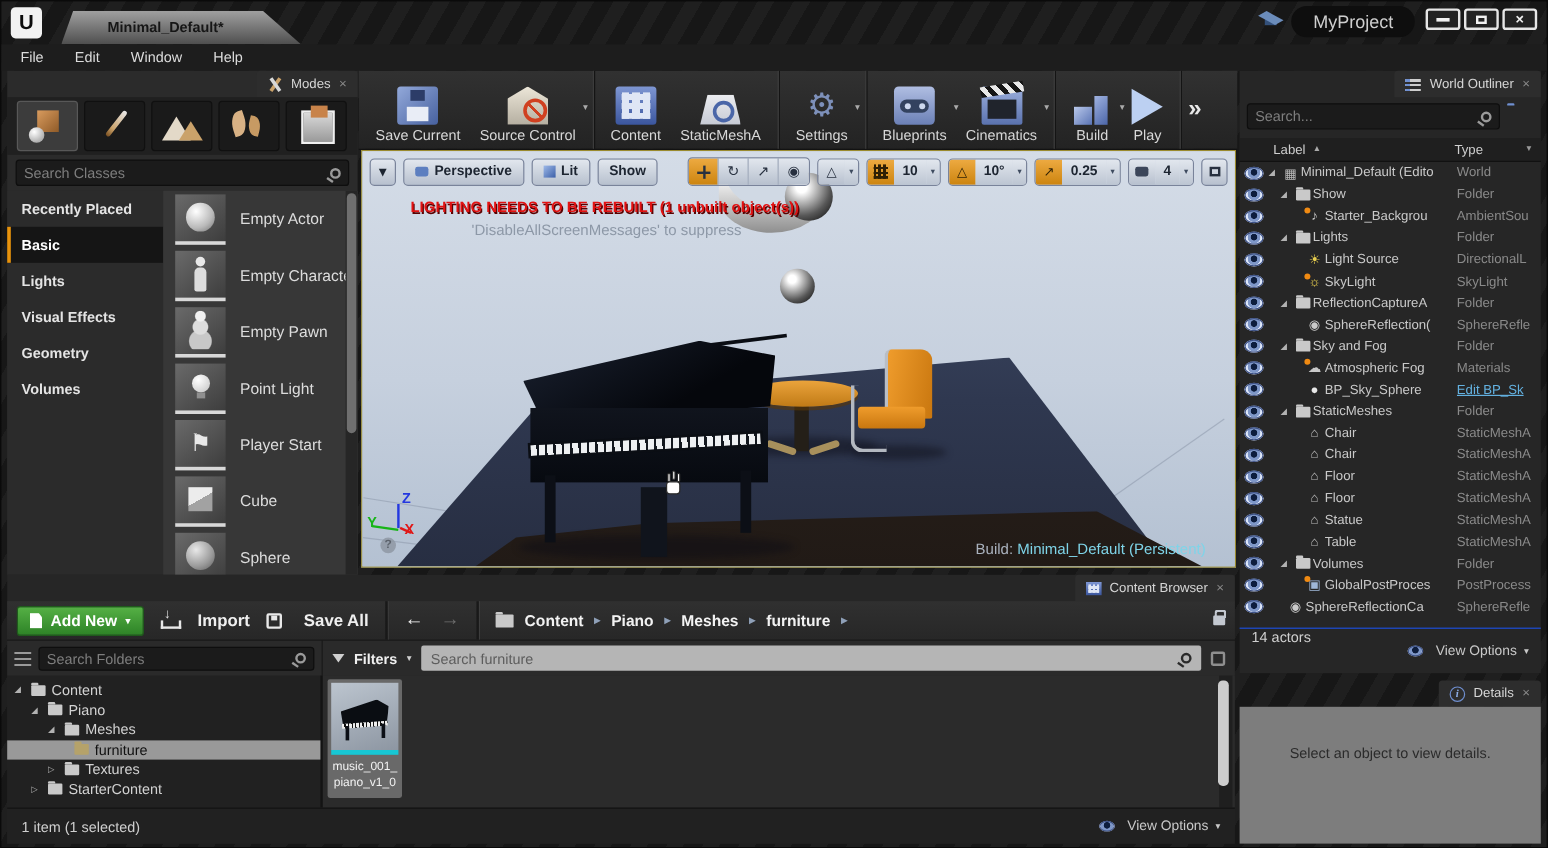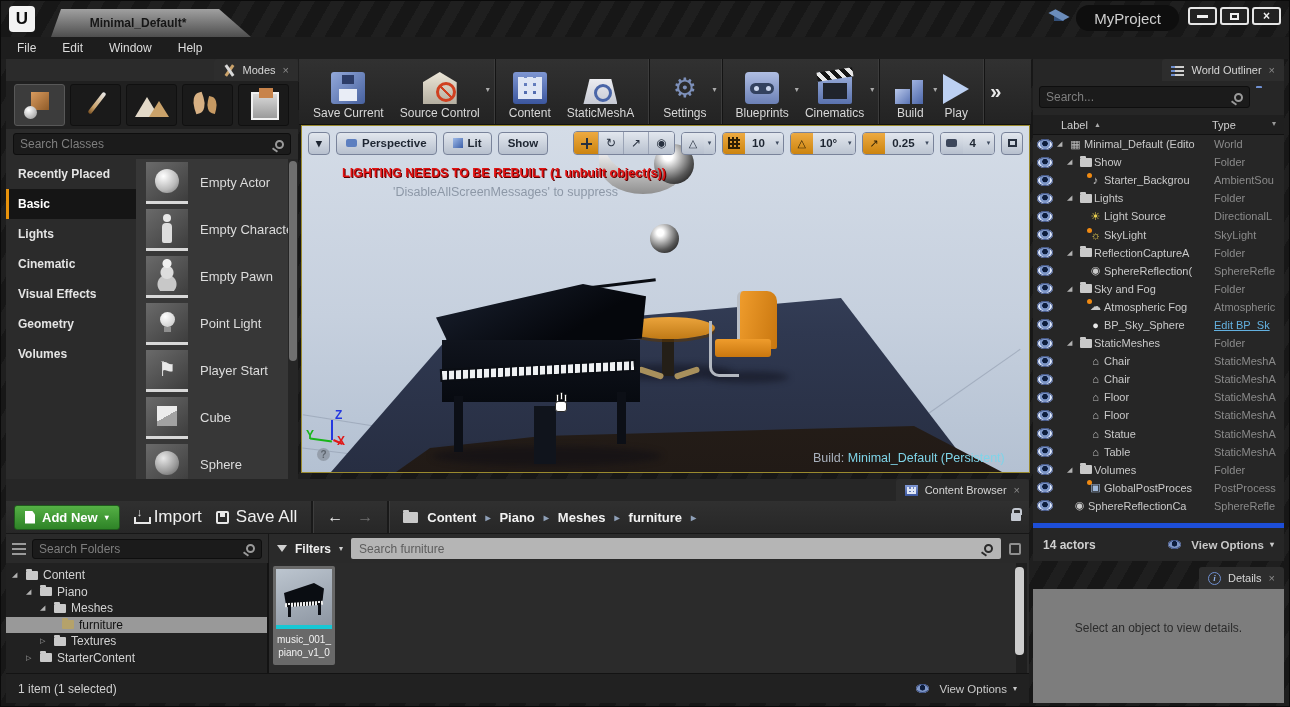--- a/index.html
+++ b/index.html
@@ -193,38 +193,38 @@
   .orows { position:absolute; left:0; top:76px; right:0; bottom:40px; overflow:hidden; }
   .orow { display:flex; align-items:center; height:18.1px; font-size:11px; color:#c9c9c9; padding-left:4px; }
   .eye { width:16px; height:11px; border-radius:50%; flex:none;
     background:radial-gradient(circle at 50% 42%,#0d1d3d 0 2.5px,#7e97c8 3px 5px,#dfe8fa 5.5px); box-shadow:inset 0 0 0 1px #3e5286; margin-right:4px; }
   .exp { width:10px; flex:none; color:#b2b2b2; font-size:7px; }
   .ricon { width:17px; flex:none; display:flex; justify-content:center; position:relative; font-size:11px; }
   .ricon.dot:after { content:""; position:absolute; left:0; top:-1px; width:5px; height:5px; border-radius:50%; background:#f08a12; }
   .rlabel { flex:1; white-space:nowrap; overflow:hidden; }
   .rtype { width:70px; flex:none; white-space:nowrap; overflow:hidden; color:#8a8a8a; }
   .rtype.link { color:#63b1e0; text-decoration:underline; }
-  .ofoot { position:absolute; left:0; bottom:0; right:0; height:38px; border-top:5px solid #1d4ed8; display:flex; align-items:center; padding:0 10px; font-size:12px; color:#cfcfcf;font-weight:bold; }
+  .ofoot { position:absolute; left:0; bottom:0; right:0; height:38px; border-top:1px solid #1d4ed8; display:flex; padding:0 10px; font-size:12px; color:#cfcfcf; }
   .viewopts { margin-left:auto; display:flex; align-items:center; gap:6px; font-size:11.5px; color:#c9c9c9; }
   .eye.sm { width:13px; height:9px; }
 
   
   .details { left:1032px; top:566px; width:251px; height:136px; }
   .det-ticon { width:13px; height:13px; border-radius:50%; border:1px solid #6f8fd0; color:#8fb0e8; font-size:9px; font-style:italic; font-weight:bold; display:flex; align-items:center; justify-content:center; font-family:"Liberation Serif",serif; }
   .det-body { position:absolute; left:0; top:22px; right:0; bottom:0; background:#7d7d7d; color:#2b2b2b; font-size:12px; text-align:center; padding-top:32px; }
 
   
   .cbrowser { left:5px; top:478px; width:1023px; height:224px; background:#262626; }
   .cb-ticon { width:13px; height:11px; background:linear-gradient(#7e96d2,#3b569e); position:relative; }
   .cb-ticon:before { content:""; position:absolute; left:2px; top:2px; width:9px; height:7px;
     background:repeating-linear-gradient(0deg,#dfe6f5 0 2px,transparent 2px 3.5px),repeating-linear-gradient(90deg,#dfe6f5 0 2px,transparent 2px 3.5px); }
   .cbtb { position:absolute; left:0; top:22px; width:1023px; height:33px; background:linear-gradient(#303030,#272727); border-bottom:1px solid #171717; display:flex; align-items:center; padding:0 8px; gap:14px; }
   .addnew { height:25px; background:linear-gradient(#55b045,#2e8327); border:1px solid #1f5a1c; border-radius:3px; display:flex; align-items:center; gap:7px; padding:0 10px; color:#fff; font-weight:bold; font-size:13px; }
   .page-ic { width:10px; height:13px; background:#fff; clip-path:polygon(0 0,70% 0,100% 30%,100% 100%,0 100%); }
-  .cb-act { display:flex; align-items:center; gap:7px; color:#efefef; font-weight:normal; font-size:17px; }
+  .cb-act { display:flex; align-items:center; gap:18px; color:#efefef; font-weight:bold; font-size:14px; }
   .imp-ic { width:13px; height:13px; position:relative; }
   .imp-ic:before { content:"↓"; position:absolute; left:3px; top:-5px; color:#e8e8e8; font-size:11px; font-weight:bold; }
   .imp-ic:after { content:""; position:absolute; left:0; bottom:0; width:13px; height:5px; border:2px solid #e8e8e8; border-top:none; }
   .fl-ic { width:13px; height:13px; border:2px solid #e8e8e8; border-radius:2px; position:relative; }
   .fl-ic:before { content:""; position:absolute; left:2px; top:0; width:5px; height:4px; background:#e8e8e8; }
   .vsep { width:2px; align-self:stretch; background:linear-gradient(#191919,#191919); box-shadow:1px 0 0 #3d3d3d; }
   .navarrow { font-size:16px; font-weight:bold; }
   .crumbs { display:flex; align-items:center; gap:9px; font-size:13px; font-weight:bold; color:#f2f2f2; }
   .crumbsep { color:#8fa0b8; font-size:10px; }
   .lock { margin-left:auto; width:10px; height:8px; background:#c3c8d0; border-radius:1px; position:relative; }
@@ -356,21 +356,20 @@
       <div class="modebtn mi-geo"></div>
     </div>
     <div class="abs searchbox" style="left:7px; top:74px; right:7px;">
       <input placeholder="Search Classes" style="">
       <span class="mag"></span>
     </div>
     <div class="catlist">
       <div class="cat">Recently Placed</div>
       <div class="cat active">Basic</div>
       <div class="cat">Lights</div>
-      <div class="cat">Cinematic</div>
       <div class="cat">Visual Effects</div>
       <div class="cat">Geometry</div>
       <div class="cat">Volumes</div>
     </div>
     <div class="itemlist">
       <div class="classitem">
         <span class="thumb">
             <span class="sphere-shape"></span>
           </span>
         <span>Empty Actor</span>
@@ -630,21 +629,21 @@
             <span class="folder"></span>
           </span>
         <span class="rlabel">Sky and Fog</span>
           <span class="rtype">Folder</span>
       </div>
       <div class="orow">
         <span class="eye"></span>
           <span style="width:30px;flex:none;"></span>
         <span class="ricon dot" style="color:#c9c9c9;">☁</span>
         <span class="rlabel">Atmospheric Fog</span>
-          <span class="rtype">Atmospheric</span>
+          <span class="rtype">Materials</span>
       </div>
       <div class="orow">
         <span class="eye"></span>
           <span style="width:30px;flex:none;"></span>
         <span class="ricon" style="color:#e8e8e8;">●</span>
         <span class="rlabel">BP_Sky_Sphere</span>
           <span class="rtype link">Edit BP_Sk</span>
       </div>
       <div class="orow">
         <span class="eye"></span>

